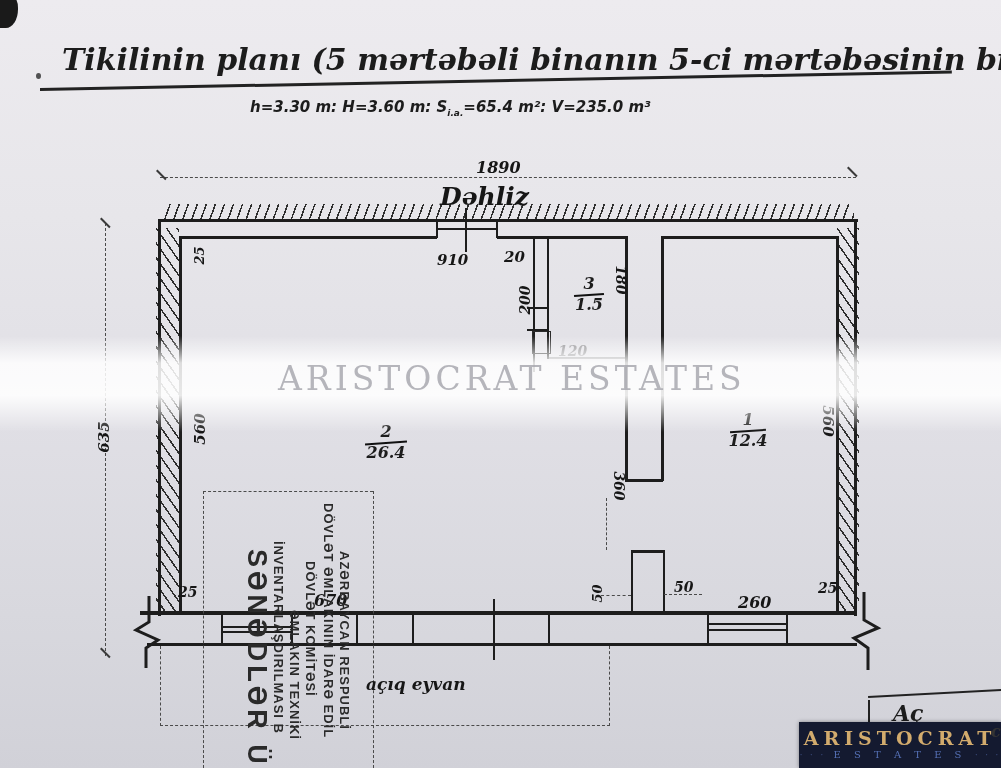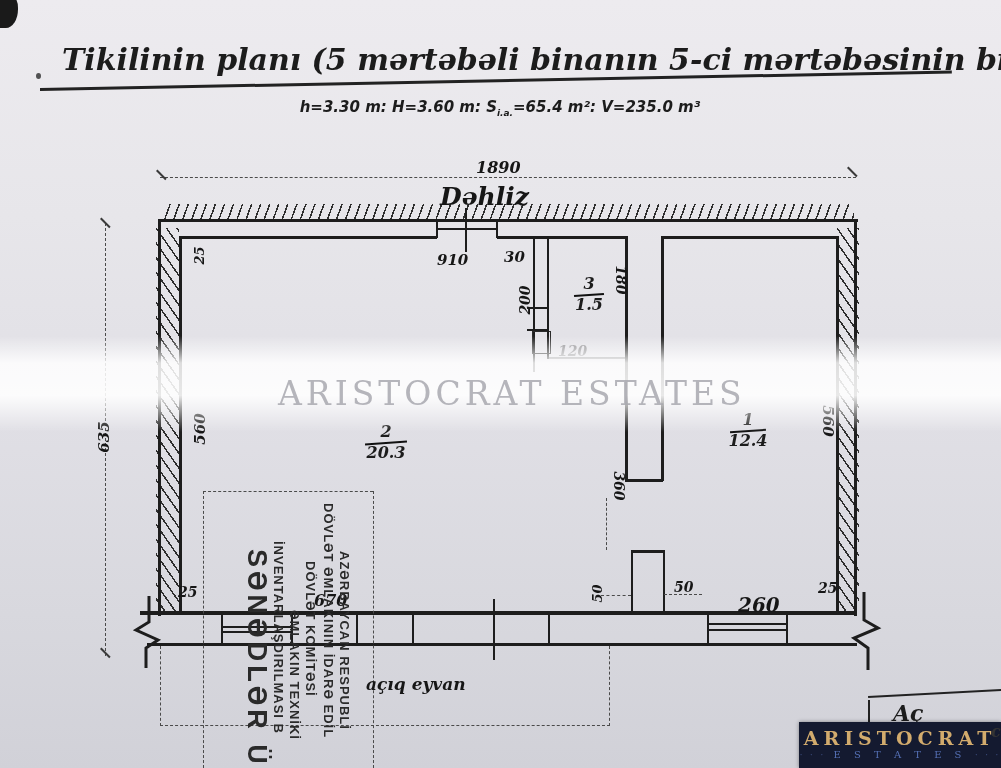--- a/index.html
+++ b/index.html
@@ -25,21 +25,21 @@
     background:linear-gradient(180deg,rgba(255,255,255,0) 0%,rgba(255,255,255,.85) 28%,rgba(255,255,255,.9) 62%,rgba(255,255,255,0) 100%);}
   .wmtext{position:absolute;z-index:6;font-family:"DejaVu Serif",serif;font-size:33px;
     letter-spacing:4px;color:#a9a9b0;opacity:.85;white-space:nowrap;}
   .stampcol{position:absolute;z-index:8;font-family:"Liberation Sans",sans-serif;
     font-weight:700;color:#2a2a2a;white-space:nowrap;transform:rotate(90deg);
     transform-origin:0 0;letter-spacing:1px;}
   .title{position:absolute;left:62px;top:42px;width:900px;z-index:4;font-size:30px;
     font-style:italic;font-weight:700;font-family:"DejaVu Serif",serif;white-space:nowrap;}
   .underline{position:absolute;left:40px;top:88px;width:912px;height:3px;background:#222;
     transform:rotate(-1.1deg);transform-origin:0 50%;z-index:4;}
-  .subtitle{position:absolute;left:250px;top:98px;width:500px;text-align:center;z-index:4;
+  .subtitle{position:absolute;left:250px;top:98px;width:500px;z-index:4;
     font-size:15px;font-style:italic;font-weight:700;font-family:"DejaVu Sans",sans-serif;}
   .logo{position:absolute;left:799px;top:722px;width:202px;height:46px;background:#141a30;
     z-index:10;text-align:center;box-shadow:0 0 4px rgba(0,0,0,.4);}
   .logo .nm{margin-top:5px;font-size:19px;letter-spacing:5px;color:#d2ab6d;
     font-family:"DejaVu Serif",serif;font-weight:700;}
   .logo .sb{font-size:10px;letter-spacing:5px;color:#5570b5;font-family:"DejaVu Serif",serif;}
   .logo .dots{color:#3a4a7a;font-size:10px;letter-spacing:2px;}
   .corner{position:absolute;left:-4px;top:-6px;width:22px;height:34px;background:#1a1a1a;
     border-radius:0 40% 55% 0;z-index:9;}
   .speck{position:absolute;left:36px;top:73px;width:5px;height:6px;background:#2a2a2a;
@@ -134,52 +134,52 @@
   <div class="dash v" style="left:606px;top:498px;height:52px;"></div>
   <div class="dash h" style="left:601px;top:595px;width:30px;"></div>
   <div class="dash h" style="left:664px;top:594px;width:38px;"></div>
 
   <div class="dash h" style="left:203px;top:491px;width:170px;"></div>
   <div class="dash v" style="left:203px;top:491px;height:277px;"></div>
   <div class="dash v" style="left:373px;top:491px;height:277px;"></div>
 
   <div class="dim rot-ccw" style="left:190px;top:248px;font-size:13px;">25</div>
   <div class="dim" style="left:437px;top:251px;font-size:15px;">910</div>
-  <div class="dim" style="left:504px;top:248px;font-size:15px;">30</div>
+  <div class="dim" style="left:504px;top:248px;font-size:15px;">20</div>
   <div class="dim rot-ccw" style="left:510px;top:292px;">200</div>
   <div class="dim rot-cw" style="left:606px;top:272px;">180</div>
   <div class="dim" style="left:558px;top:343px;opacity:.4;">120</div>
   <div class="dim rot-ccw" style="left:184px;top:420px;font-size:15px;">560</div>
   <div class="dim rot-cw" style="left:812px;top:412px;font-size:15px;">560</div>
   <div class="dim rot-cw" style="left:604px;top:478px;">360</div>
   <div class="dim" style="left:178px;top:584px;">25</div>
   <div class="dim" style="left:314px;top:591px;font-size:16px;">670</div>
   <div class="dim rot-ccw" style="left:588px;top:586px;font-size:13px;">50</div>
   <div class="dim" style="left:674px;top:579px;">50</div>
-  <div class="dim" style="left:738px;top:593px;font-size:20px;">260</div>
+  <div class="dim" style="left:738px;top:593px;font-size:16px;">260</div>
   <div class="dim" style="left:818px;top:580px;">25</div>
 
   <div class="roomlbl" style="left:726px;top:412px;width:44px;">
     <div>1</div>
     <div class="bar" style="width:36px;"></div>
     <div>12.4</div>
   </div>
   <div class="roomlbl" style="left:362px;top:424px;width:48px;">
     <div>2</div>
     <div class="bar" style="width:42px;"></div>
-    <div>20.3</div>
+    <div>26.4</div>
   </div>
   <div class="roomlbl" style="left:568px;top:276px;width:42px;">
     <div>3</div>
     <div class="bar" style="width:30px;"></div>
     <div>1.5</div>
   </div>
 
   <div class="wmband"></div>
-  <div class="wmtext" style="left:278px;top:374px;">ARISTOCRAT ESTATES</div>
+  <div class="wmtext" style="left:278px;top:359px;">ARISTOCRAT ESTATES</div>
 
   <div class="stampcol" style="left:352px;top:551px;font-size:13px;">AZƏRBAYCAN RESPUBLİ</div>
   <div class="stampcol" style="left:336px;top:503px;font-size:13px;">DÖVLƏT ƏMLAKININ İDARƏ EDİL</div>
   <div class="stampcol" style="left:318px;top:561px;font-size:13px;">DÖVLƏT KOMİTƏSİ</div>
   <div class="stampcol" style="left:302px;top:610px;font-size:13px;">ƏMLAKIN TEXNİKİ</div>
   <div class="stampcol" style="left:286px;top:541px;font-size:13px;">İNVENTARLAŞDIRILMASI B</div>
   <div class="stampcol" style="left:272px;top:549px;font-size:27px;letter-spacing:4px;">SƏNƏDLƏR ÜÇ</div>
 
   <div class="dim" style="left:366px;top:674px;font-size:17px;z-index:9;font-weight:700;">açıq eyvan</div>
 

